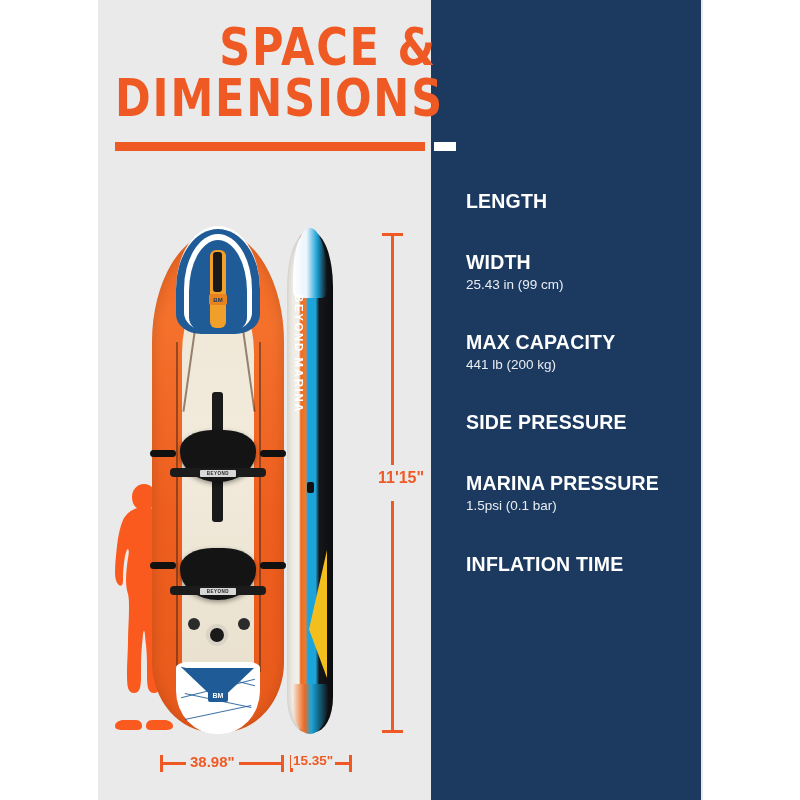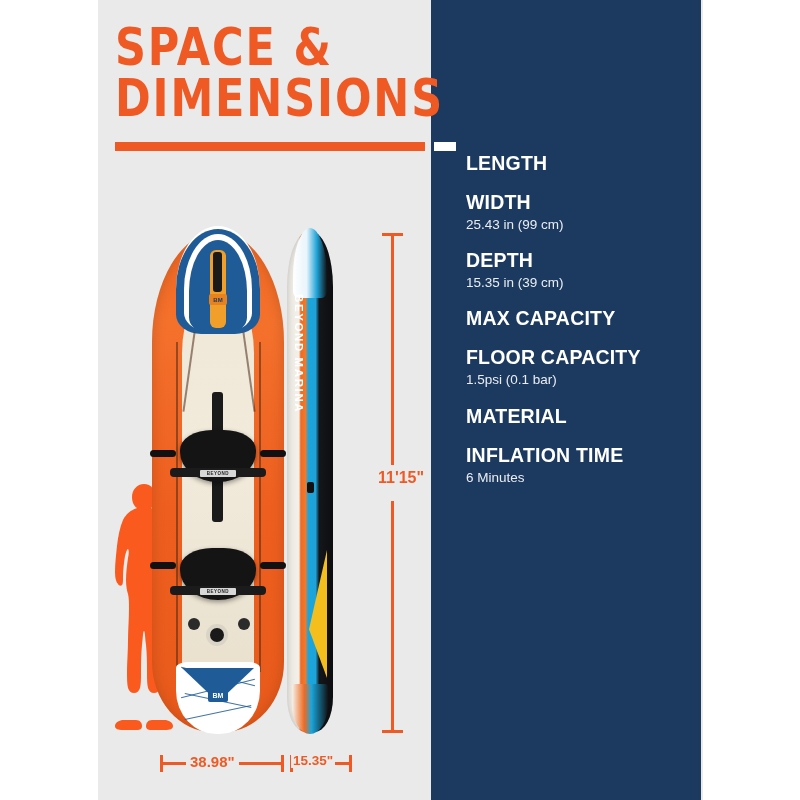--- a/index.html
+++ b/index.html
@@ -15,21 +15,21 @@
   .grey-panel {
     position:absolute; left:98px; top:0; width:605px; height:800px;
     background:#eaeaea;
   }
   .navy-panel {
     position:absolute; left:431px; top:0; width:270px; height:800px;
     background:#1c3a60;
   }
 
   
-  .title-block { position:absolute; left:115px; top:22px; width:350px; }
+  .title-block { position:absolute; left:115px; top:22px; width:350px;text-align:right; }
   .title-line {
     color:#ef5a24;
     font-family:"DejaVu Sans Condensed","Liberation Sans Narrow","Liberation Sans", sans-serif;
     font-weight:bold;
     font-size:52px;
     line-height:0.98;
     letter-spacing:2px;
     transform:scaleX(0.92);
     transform-origin:left center;
     white-space:nowrap;
@@ -39,21 +39,21 @@
     position:absolute; left:115px; top:142px;
     width:310px; height:9px; background:#ef5a24;
   }
   .title-rule-white {
     position:absolute; left:434px; top:142px;
     width:22px; height:9px; background:#ffffff;
   }
 
   
   .specs { position:absolute; left:466px; top:152px; width:230px; }
-  .spec { margin-bottom:16px; }
+  .spec { margin-bottom:16px;margin-top:38px; }
   .spec-label {
     color:#ffffff; font-weight:bold; font-size:19.5px;
     letter-spacing:0.2px; line-height:1.18; white-space:nowrap;
   }
   .spec-value {
     color:#e9edf2; font-size:13.5px; font-weight:400;
     margin-top:3px; line-height:1.2; white-space:nowrap;
   }
 
   
@@ -223,38 +223,34 @@
 
   <div class="specs">
     <div class="spec">
       <div class="spec-label">LENGTH</div>
     </div>
     <div class="spec">
       <div class="spec-label">WIDTH</div>
       <div class="spec-value">25.43 in (99 cm)</div>
     </div>
     <div class="spec">
-      <div class="spec-label">DEPTH</div>
-      <div class="spec-value">15.35 in (39 cm)</div>
-    </div>
-    <div class="spec">
       <div class="spec-label">MAX CAPACITY</div>
-    </div>
-    <div class="spec">
-    </div>
-    <div class="spec">
-      <div class="spec-label">FLOOR CAPACITY</div>
+      <div class="spec-value">441 lb (200 kg)</div>
+    </div>
+    <div class="spec">
+      <div class="spec-label">SIDE PRESSURE</div>
+    </div>
+    <div class="spec">
+      <div class="spec-label">MARINA PRESSURE</div>
       <div class="spec-value">1.5psi (0.1 bar)</div>
     </div>
     <div class="spec">
-      <div class="spec-label">MATERIAL</div>
     </div>
     <div class="spec">
       <div class="spec-label">INFLATION TIME</div>
-      <div class="spec-value">6 Minutes</div>
     </div>
   </div>
 
   <div id="human">
     <svg viewBox="0 0 88 254" xmlns="http://www.w3.org/2000/svg">
       <path fill="#fb5a1e" d="M44 2c-7 0-12 6-12 13 0 5 2 9 5 11-6 2-11 6-14 12-3 7-5 16-6 26-1 9-2 18-2 26 0 6 1 10 3 12 1 2 3 2 4 1 1-1 1-4 1-8 0-7 1-15 2-21 1-4 2-7 3-7 1 1 1 4 0 9-1 7-2 15-2 22 0 6 1 11 2 14 1 4 1 9 1 15 0 10-1 21-1 31 0 11-1 22-1 31 0 7 0 13 1 17 1 3 3 5 6 5 3 0 5-2 6-5 1-4 1-9 1-15 0-9 0-19 1-28 1-8 1-14 2-14 1 0 1 6 2 14 1 9 1 19 1 28 0 6 0 11 1 15 1 3 3 5 6 5 3 0 5-2 6-5 1-4 1-10 1-17 0-9-1-20-1-31 0-10-1-21-1-31 0-6 0-11 1-15 1-3 2-8 2-14 0-7-1-15-2-22-1-5-1-8 0-9 1 0 2 3 3 7 1 6 2 14 2 21 0 4 0 7 1 8 1 1 3 1 4-1 2-2 3-6 3-12 0-8-1-17-2-26-1-10-3-19-6-26-3-6-8-10-14-12 3-2 5-6 5-11 0-7-5-13-12-13z"></path>
       <path fill="#fb5a1e" d="M22 238c-4 1-7 3-7 6 0 3 3 4 8 4h14c3 0 5-1 5-4 0-3-2-6-6-6zM52 238c-4 0-6 3-6 6 0 3 2 4 5 4h14c5 0 8-1 8-4 0-3-3-5-7-6z"></path>
     </svg>
   </div>
 

